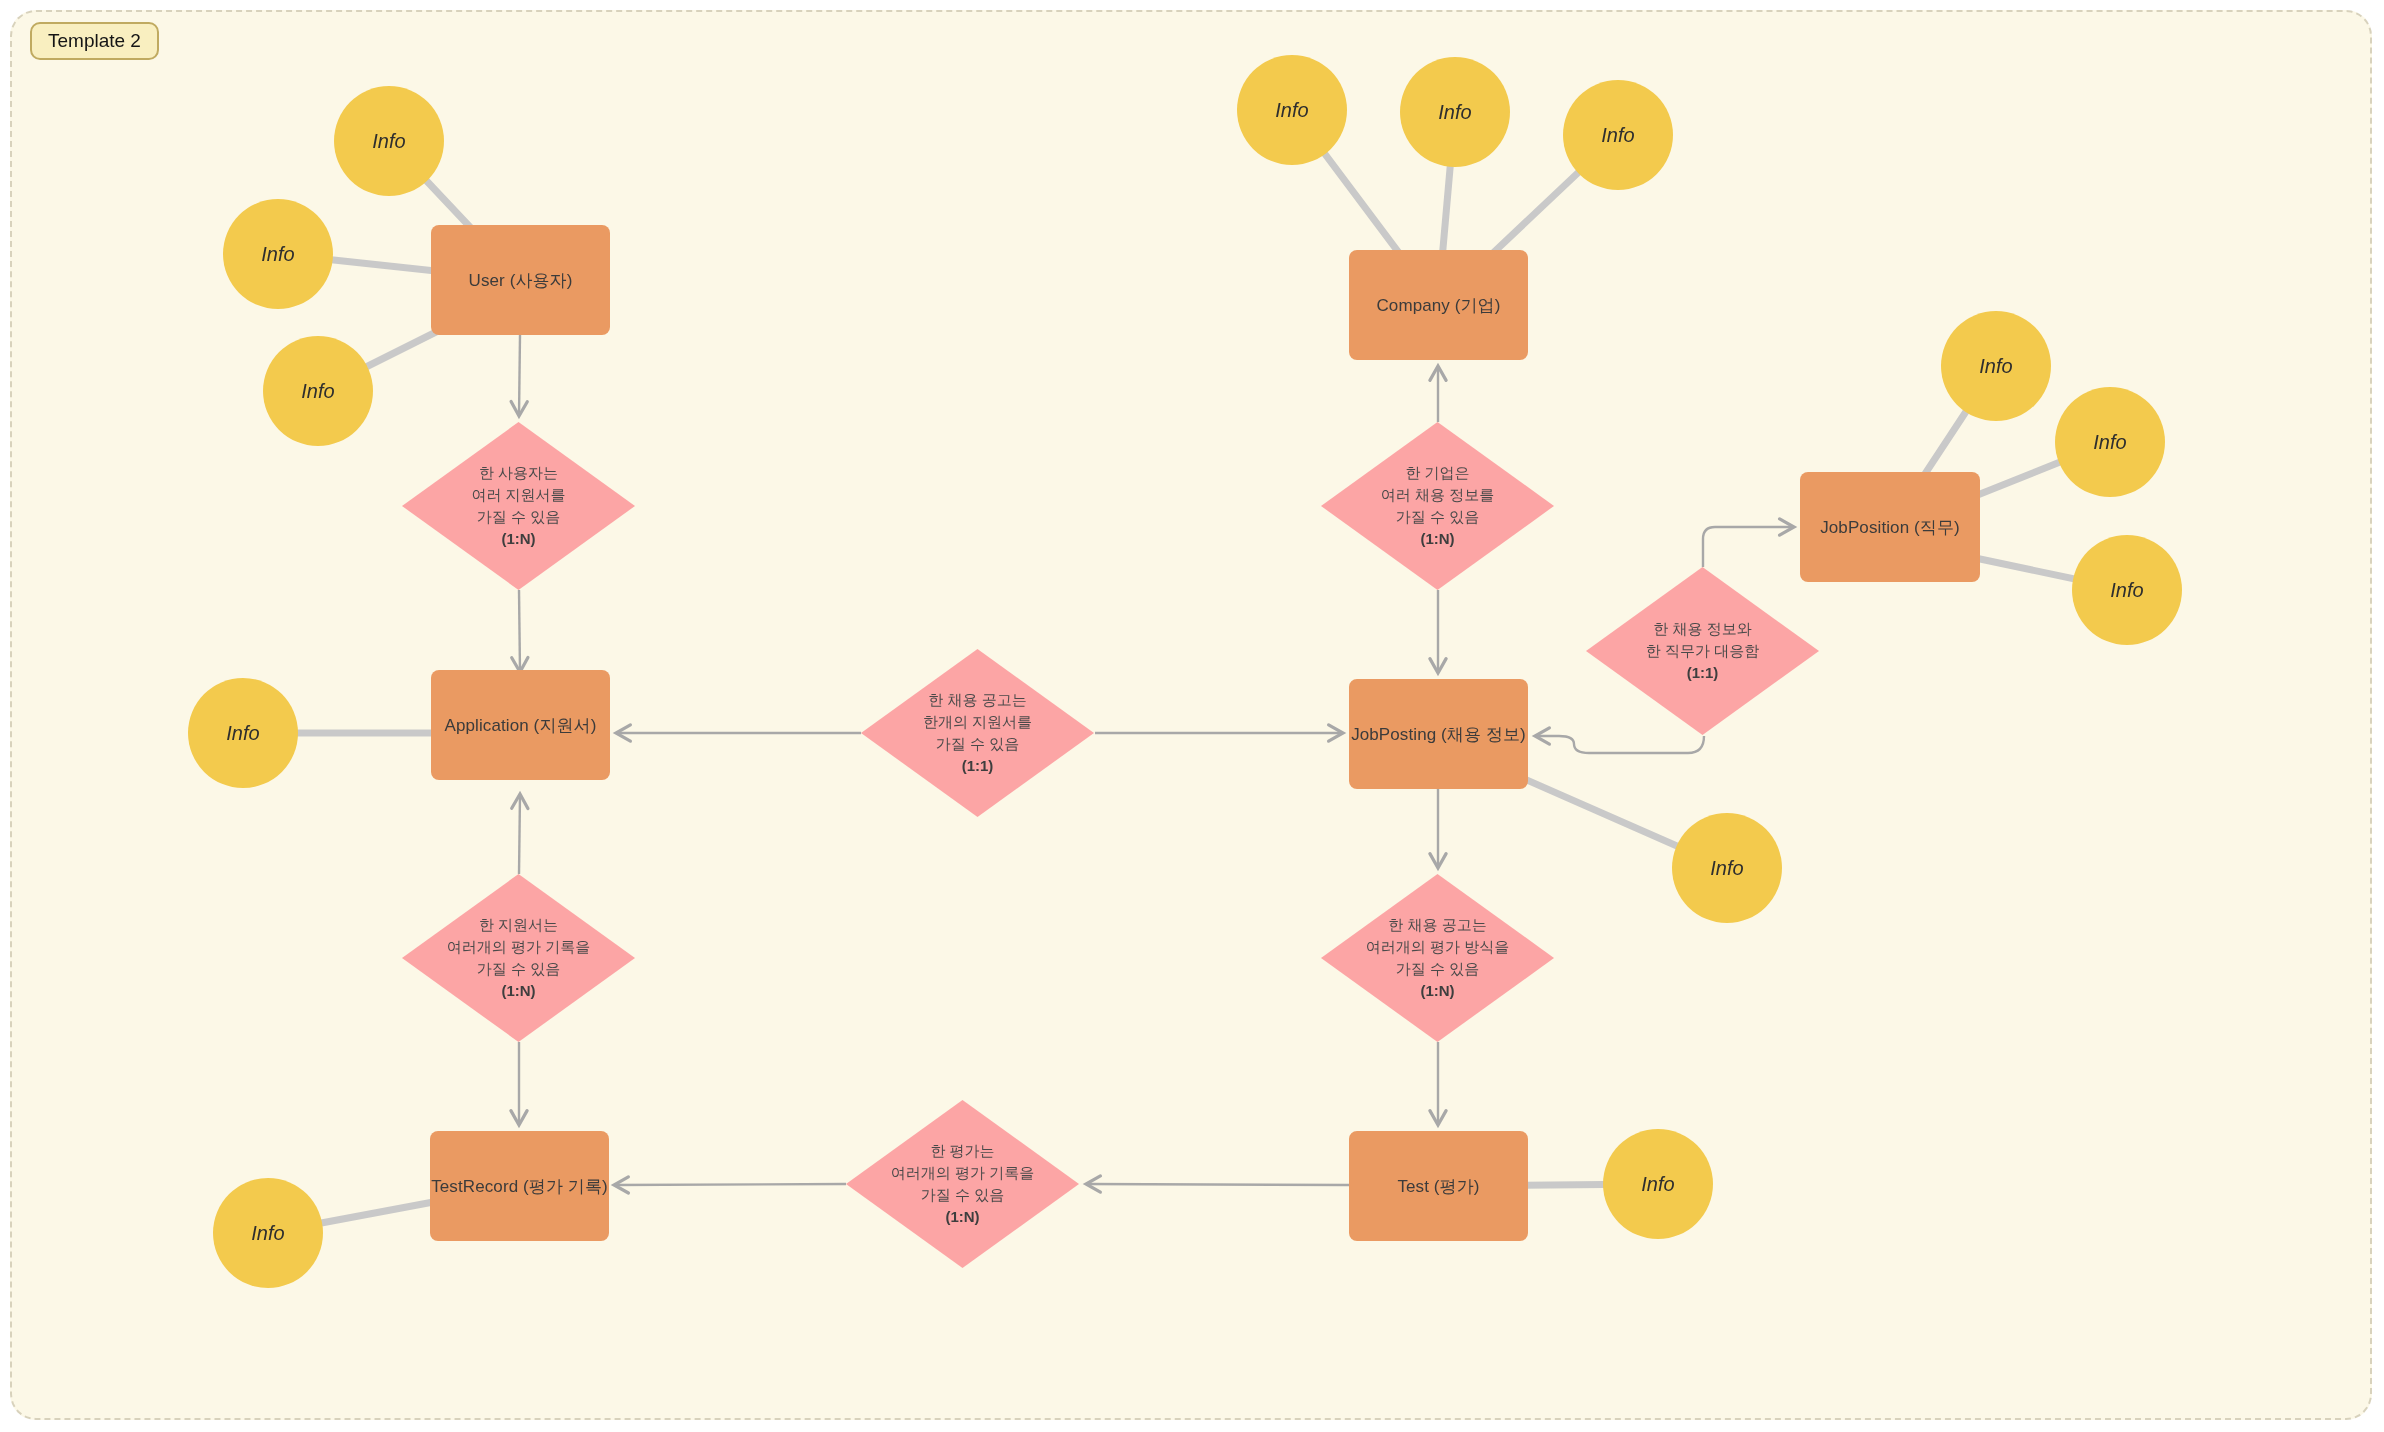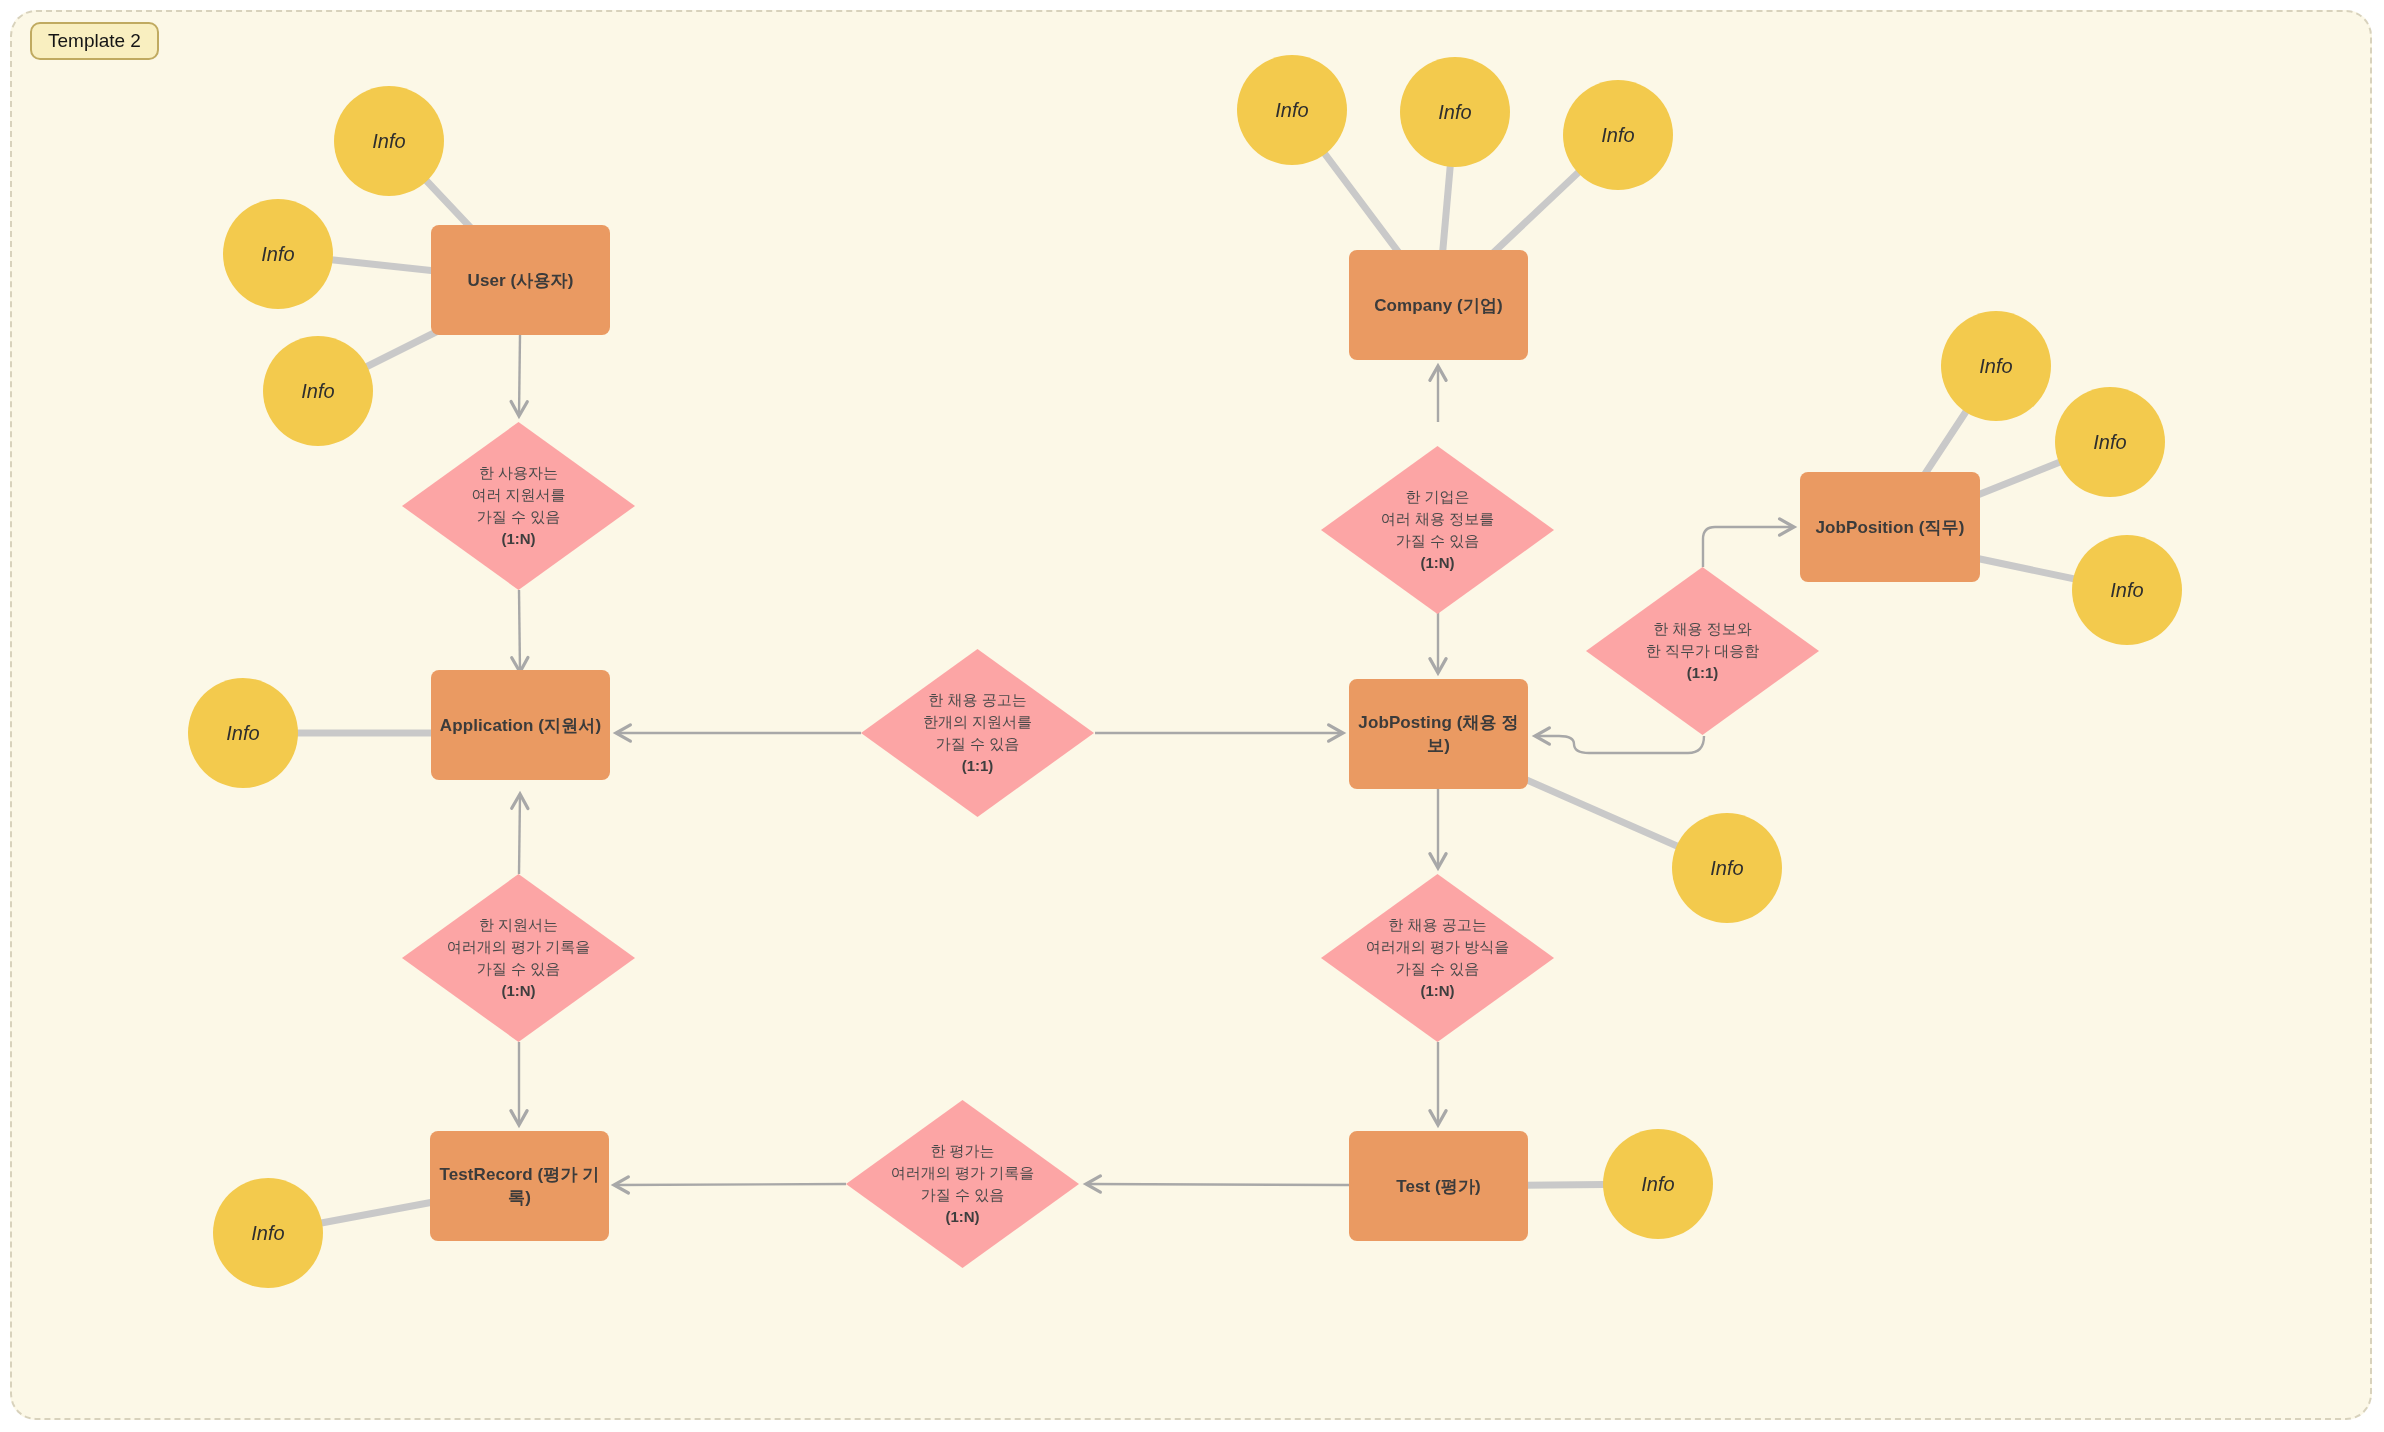--- a/index.html
+++ b/index.html
@@ -3,21 +3,21 @@
 <meta charset="utf-8">
 <style>
   html,body{margin:0;padding:0;background:#ffffff;width:2384px;height:1432px;overflow:hidden;
     font-family:"Liberation Sans","DejaVu Sans",sans-serif;}
   .canvas{position:absolute;left:10px;top:10px;width:2362px;height:1410px;
     background:#FCF8E7;border:2px dashed #D8D2BC;border-radius:26px;box-sizing:border-box;}
   .wires{position:absolute;left:0;top:0;width:2384px;height:1432px;z-index:1;pointer-events:none;}
   .node{position:absolute;z-index:2;display:flex;align-items:center;justify-content:center;
     text-align:center;color:#3B3B3B;}
   .entity{width:179px;height:110px;background:#EA9A62;border-radius:8px;
-    font-size:17px;font-weight:700;letter-spacing:.1px;}
+    font-size:17px;font-weight:400;letter-spacing:.1px;}
   .diamond{width:233px;height:168px;background:#fca5a5;
     clip-path:polygon(50% 0,100% 50%,50% 100%,0 50%);
     flex-direction:column;font-size:15px;line-height:22px;color:#4A4A4A;}
   .diamond .ratio{font-weight:700;color:#3E3E3E;}
   .info{width:110px;height:110px;background:#F3CA4D;border-radius:50%;
     font-size:20px;color:#2E2E2E;font-style:italic;}
   .badge{position:absolute;left:30px;top:22px;z-index:3;background:#F9EFC0;
     border:2px solid #C0AA60;border-radius:10px;padding:6px 16px;
     font-size:19px;font-weight:400;color:#151515;}
 </style>
@@ -90,21 +90,21 @@
 <div class="node entity" style="left:1349px;top:1131px">
   <span>Test (평가)</span>
   </div>
 
 <div class="node diamond" style="left:402px;top:422px">
   <span>한 사용자는</span>
   <span>여러 지원서를</span>
   <span>가질 수 있음</span>
   <span class="ratio">(1:N)</span>
 </div>
-<div class="node diamond" style="left:1321px;top:446px">
+<div class="node diamond" style="left:1321px;top:422px">
   <span>한 기업은</span>
   <span>여러 채용 정보를</span>
   <span>가질 수 있음</span>
   <span class="ratio">(1:N)</span>
 </div>
 <div class="node diamond" style="left:1586px;top:567px">
   <span>한 채용 정보와</span>
   <span>한 직무가 대응함</span>
   <span class="ratio">(1:1)</span>
 </div>

